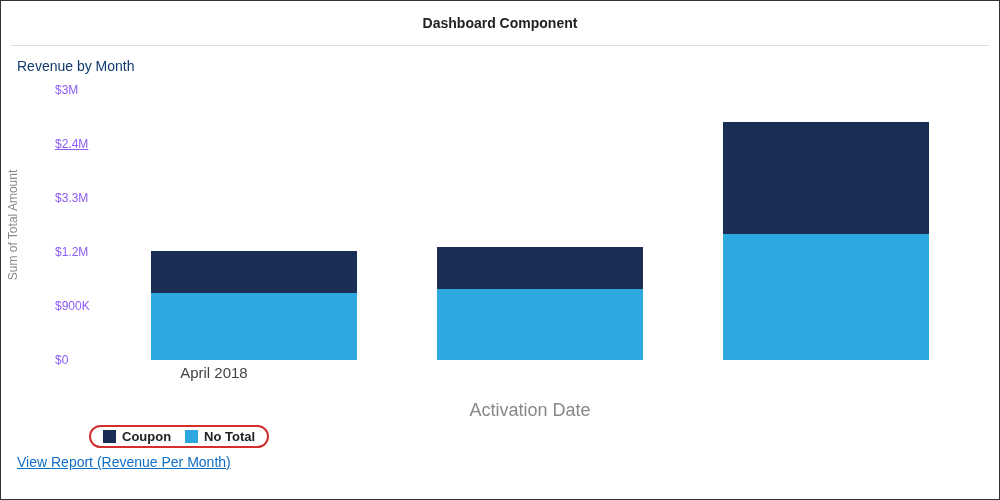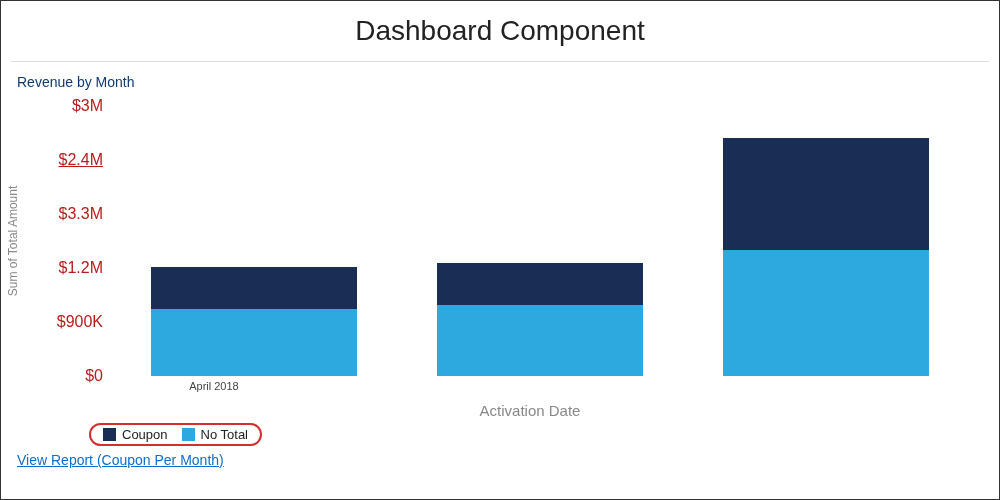--- a/index.html
+++ b/index.html
@@ -5,22 +5,22 @@
   * { box-sizing: border-box; margin: 0; padding: 0; }
   body {
     font-family: -apple-system, BlinkMacSystemFont, "Segoe UI", Arial, sans-serif;
     width: 1000px; height: 500px;
     background: #fff;
     border: 1px solid #333;
   }
   .header {
     text-align: center;
     padding: 14px 0;
-    font-size: 28px;
-    font-weight: 400;
+    font-size: 14px;
+    font-weight: 700;
     color: #222;
   }
   .divider { border-top: 1px solid #ddd; margin: 0 10px 4px 10px; }
   .title { color: #0f3a6e; font-size: 14px; padding: 8px 16px; font-weight: 400; }
   .chart-wrap {
     position: relative;
     height: 270px;
     margin: 8px 30px 0 60px;
   }
   .ylabel {
@@ -29,47 +29,48 @@
     transform: translate(-50%,-50%) rotate(-90deg);
     font-size: 12px; color: #888;
     white-space: nowrap;
   }
   .plot {
     position: absolute;
     left: 50px; right: 0; top: 0; bottom: 0;
   }
   .ytick {
     position: absolute; left: -6px; transform: translateY(50%);
-    font-size: 16px; color: #b91c1c; text-align: right; width: 48px;
+    font-size: 12px; color: #8b5cf6; width: 48px;
   }
   .bars {
     position: absolute; left: 50px; right: 0; top: 0; bottom: 0;
     display: flex; justify-content: space-around; align-items: flex-end;
   }
   .bar-col {
     width: 24%;
     display: flex; flex-direction: column; align-items: center;
   }
   .bar {
     width: 100%; display: flex; flex-direction: column-reverse;
   }
   .seg-nocoupon { background: #2ea9e0; }
   .seg-coupon { background: #1a2e55; }
   .xticks {
     position: absolute; left: 50px; right: 0; top: 100%;
     display: flex; justify-content: flex-start;
-    font-size: 11px; color: #444; padding-top: 4px;
+    font-size: 15px; color: #444; padding-top: 4px;
   }
   .xtick { width: 24%; text-align: center; }
   .xlabel {
-    text-align: center; font-size: 15px; color: #888; margin-top: 26px; margin-left: 60px;
+    text-align: center; font-size: 18px; color: #888; margin-top: 40px; margin-left: 60px;
   }
   .legend-row {
     display: flex; gap: 14px;
     margin: 4px 12px 0 88px;
+    font-weight: bold;
   }
   .legend-box {
     display: inline-flex; align-items: center; gap: 14px;
     border: 2px solid #d32f2f; border-radius: 14px;
     padding: 2px 12px;
   }
   .legend-item { display: inline-flex; align-items: center; gap: 6px; font-size: 13px; color: #222; }
   .swatch { width: 13px; height: 13px; display: inline-block; }
   .link { color: #0f6fc5; font-size: 14px; padding: 6px 16px; display: inline-block; }
 </style>
@@ -126,16 +127,16 @@
       <span class="swatch seg-coupon"></span>
       <span>Coupon</span>
     </span>
     <span class="legend-item">
       <span class="swatch seg-nocoupon"></span>
       <span>No Total</span>
     </span>
   </span>
 </div>
 
-<a href="#" class="link">View Report (Coupon Per Month)</a>
+<a href="#" class="link">View Report (Revenue Per Month)</a>
 
 
 
 
 </body></html>

